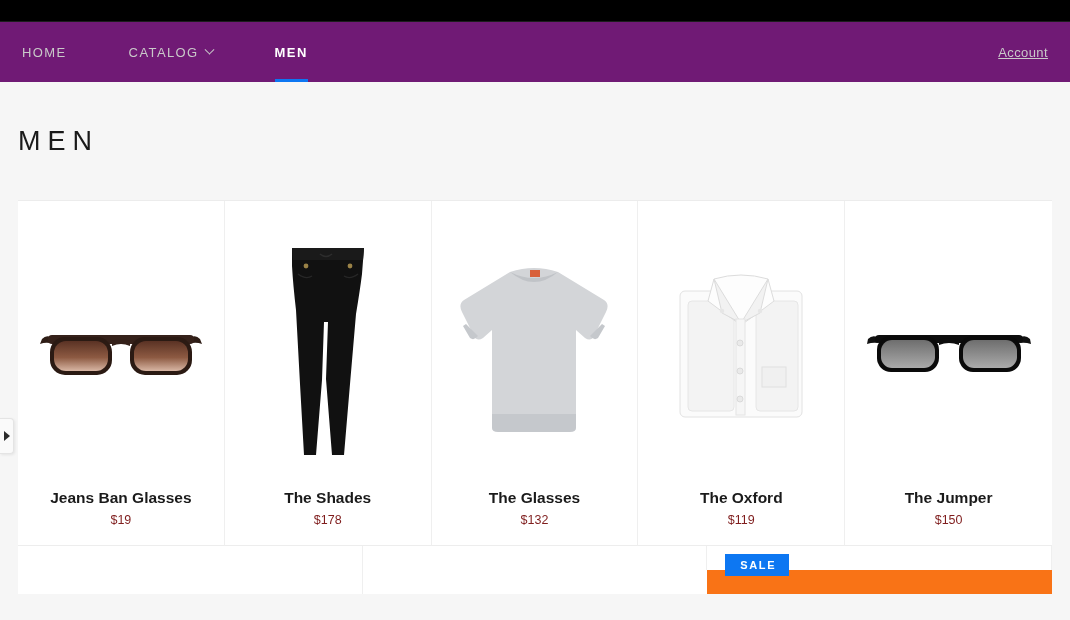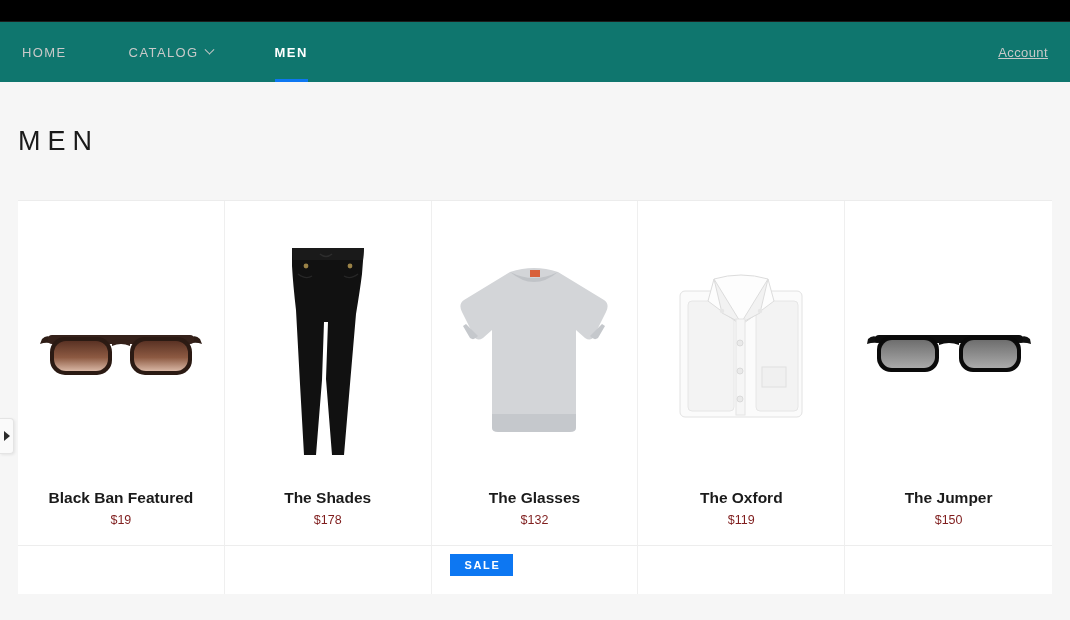--- a/index.html
+++ b/index.html
@@ -11,21 +11,21 @@
   }
 
   
   .announce-bar {
     height: 22px;
     background: #000;
     border-bottom: 1px solid #1c1c1c;
   }
   .navbar {
     height: 60px;
-    background: #0f766e;
+    background: #701a75;
     display: flex;
     align-items: center;
     padding: 0 22px;
     position: relative;
   }
   .nav-left { display: flex; align-items: flex-end; height: 100%; }
   .nav-item {
     position: relative;
     height: 100%;
     display: flex;
@@ -146,22 +146,22 @@
     margin-bottom: 6px;
     text-align: center;
   }
   .card-price {
     font-size: 12.5px;
     color: #7f1d1d;
     margin-bottom: 18px;
   }
 
   
-  .grid-row2 { margin: 0 18px; background:#fdba74; display:grid;
-               grid-template-columns: repeat(5,1fr); height: 48px; }
+  .grid-row2 { margin: 0 18px; background:#f97316; display:grid;
+               grid-template-columns: repeat(3,1fr); height: 48px; }
   .cell2 { border-right: 1px solid #efefef; position: relative; background:#fff; }
   .cell2:last-child { border-right: none; }
   .sale-badge {
     position: absolute;
     top: 8px; left: 18px;
     background: var(--accent, #0d77f2);
     color: #fff;
     font-size: 11px;
     font-weight: 700;
     letter-spacing: 1.6px;
@@ -244,21 +244,21 @@
         <rect x="12" y="24" width="146" height="9" rx="4" fill="#35211a"></rect>
         <g>
           <rect x="14" y="26" width="62" height="38" rx="15" fill="#2b1a13"></rect>
           <rect x="18" y="30" width="54" height="30" rx="12" fill="url(#lensBrown)"></rect>
           <rect x="94" y="26" width="62" height="38" rx="15" fill="#2b1a13"></rect>
           <rect x="98" y="30" width="54" height="30" rx="12" fill="url(#lensBrown)"></rect>
         </g>
         <path d="M76 30 Q85 26 94 30 L94 35 Q85 31 76 35 Z" fill="#35211a"></path>
       </svg>
     </div>
-    <div class="card-title">Black Ban Featured</div>
+    <div class="card-title">Jeans Ban Glasses</div>
     <div class="card-price">$19</div>
   </div>
 
   <div class="card">
     <div class="card-media">
       <svg width="96" height="215" viewBox="0 0 96 215">
         <path d="M12 4 H84 L82 30 Q80 46 76 70 L70 140 L64 211 H52 L46 135 L48 78 L44 78 L42 136 L36 211 H24 L20 140 L16 66 Q13 40 12 22 Z" fill="#111111"></path>
         <path d="M12 4 H84 L83 16 H13 Z" fill="#1a1a1a"></path>
         <circle cx="26" cy="22" r="2.4" fill="#9a8247"></circle>
         <circle cx="70" cy="22" r="2.4" fill="#9a8247"></circle>

